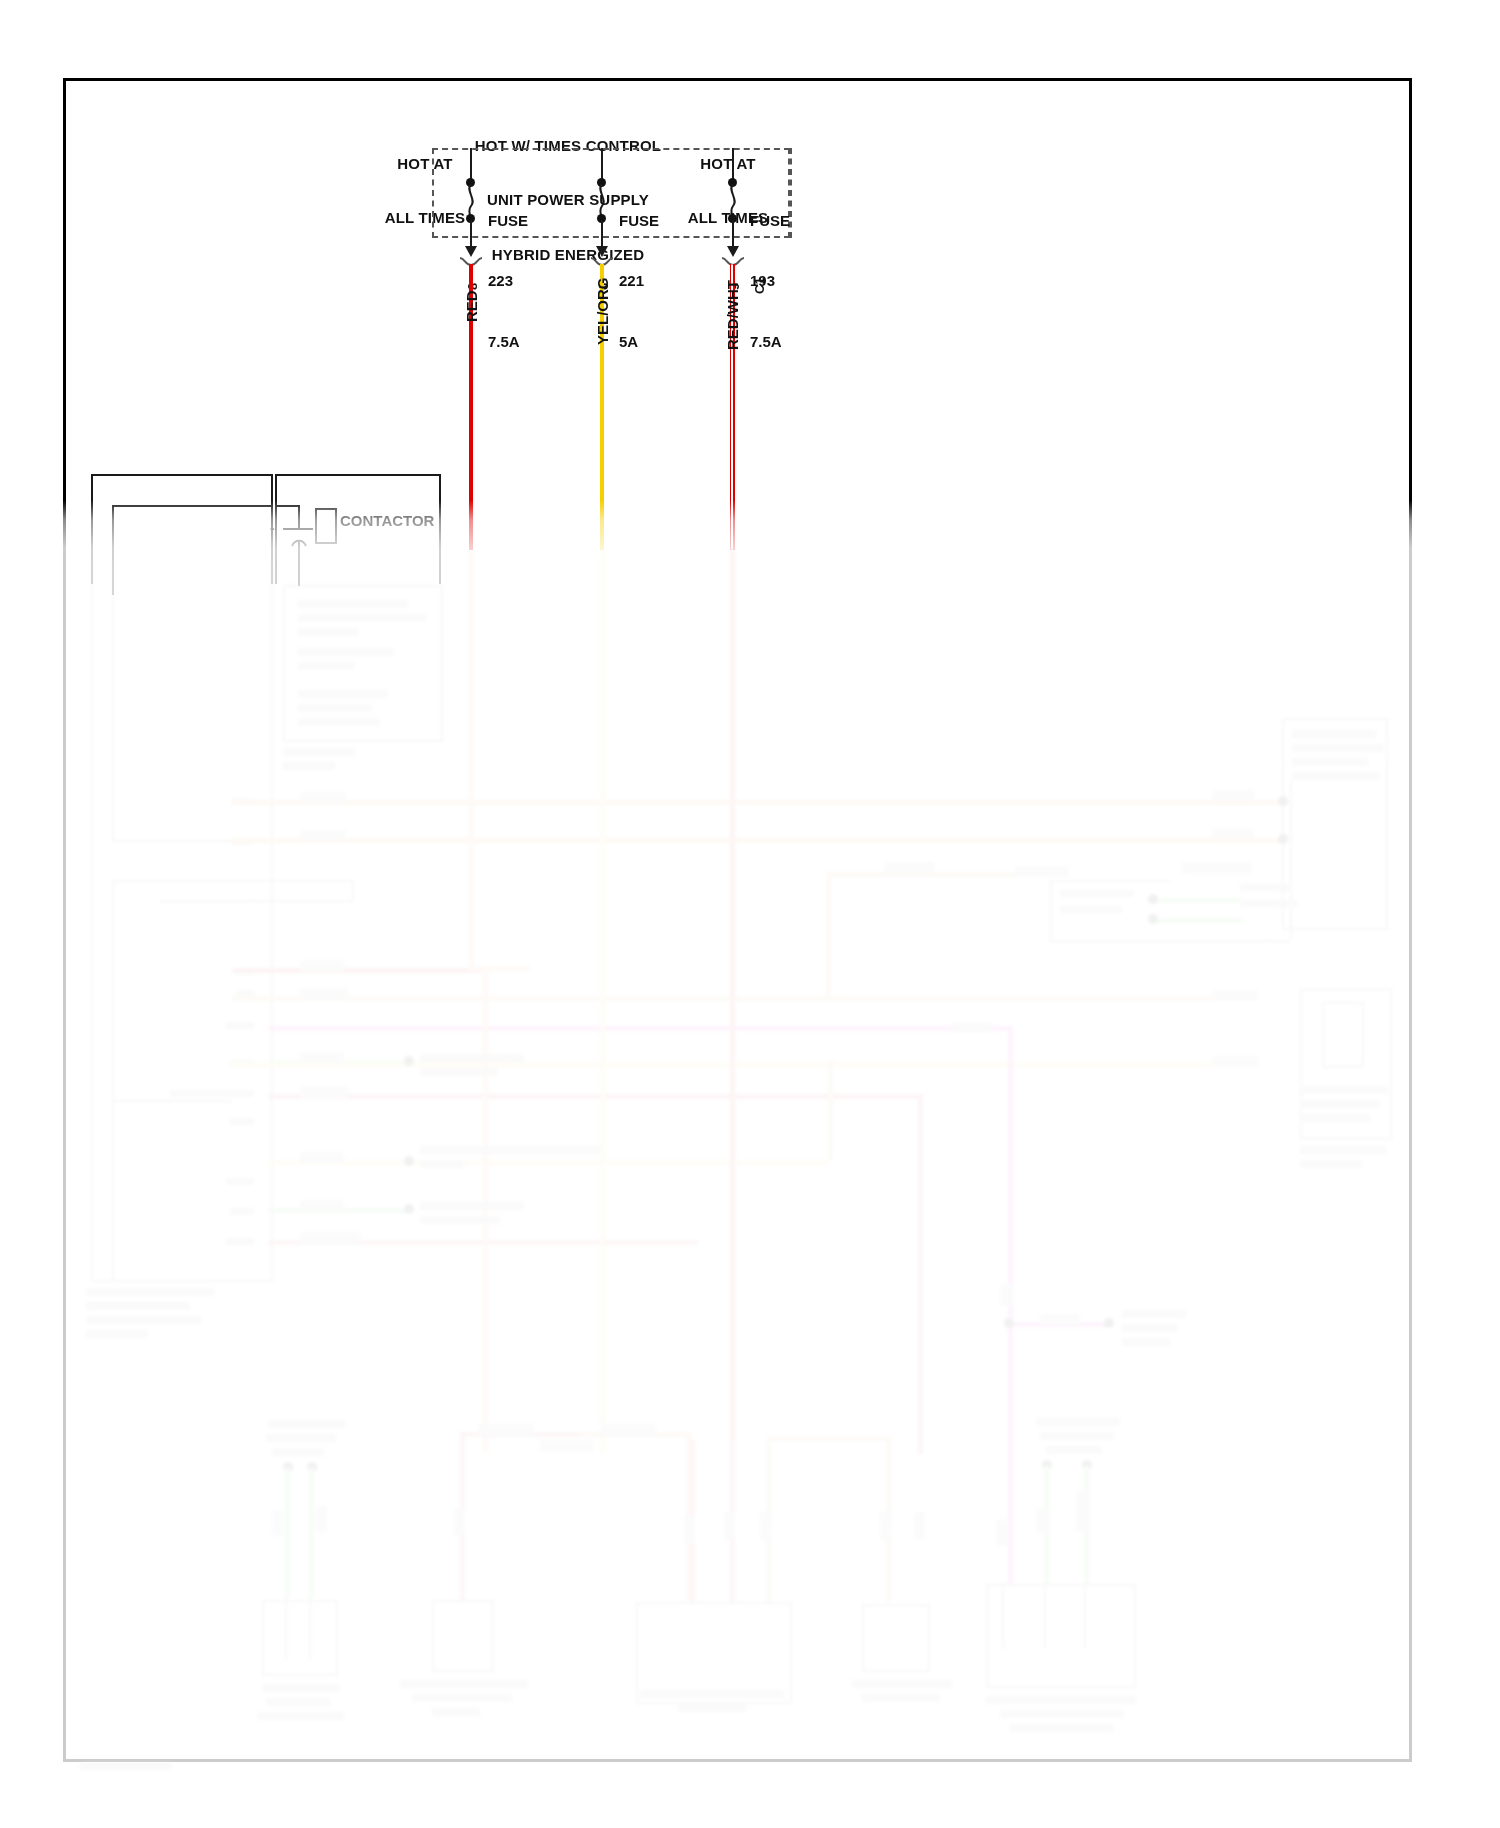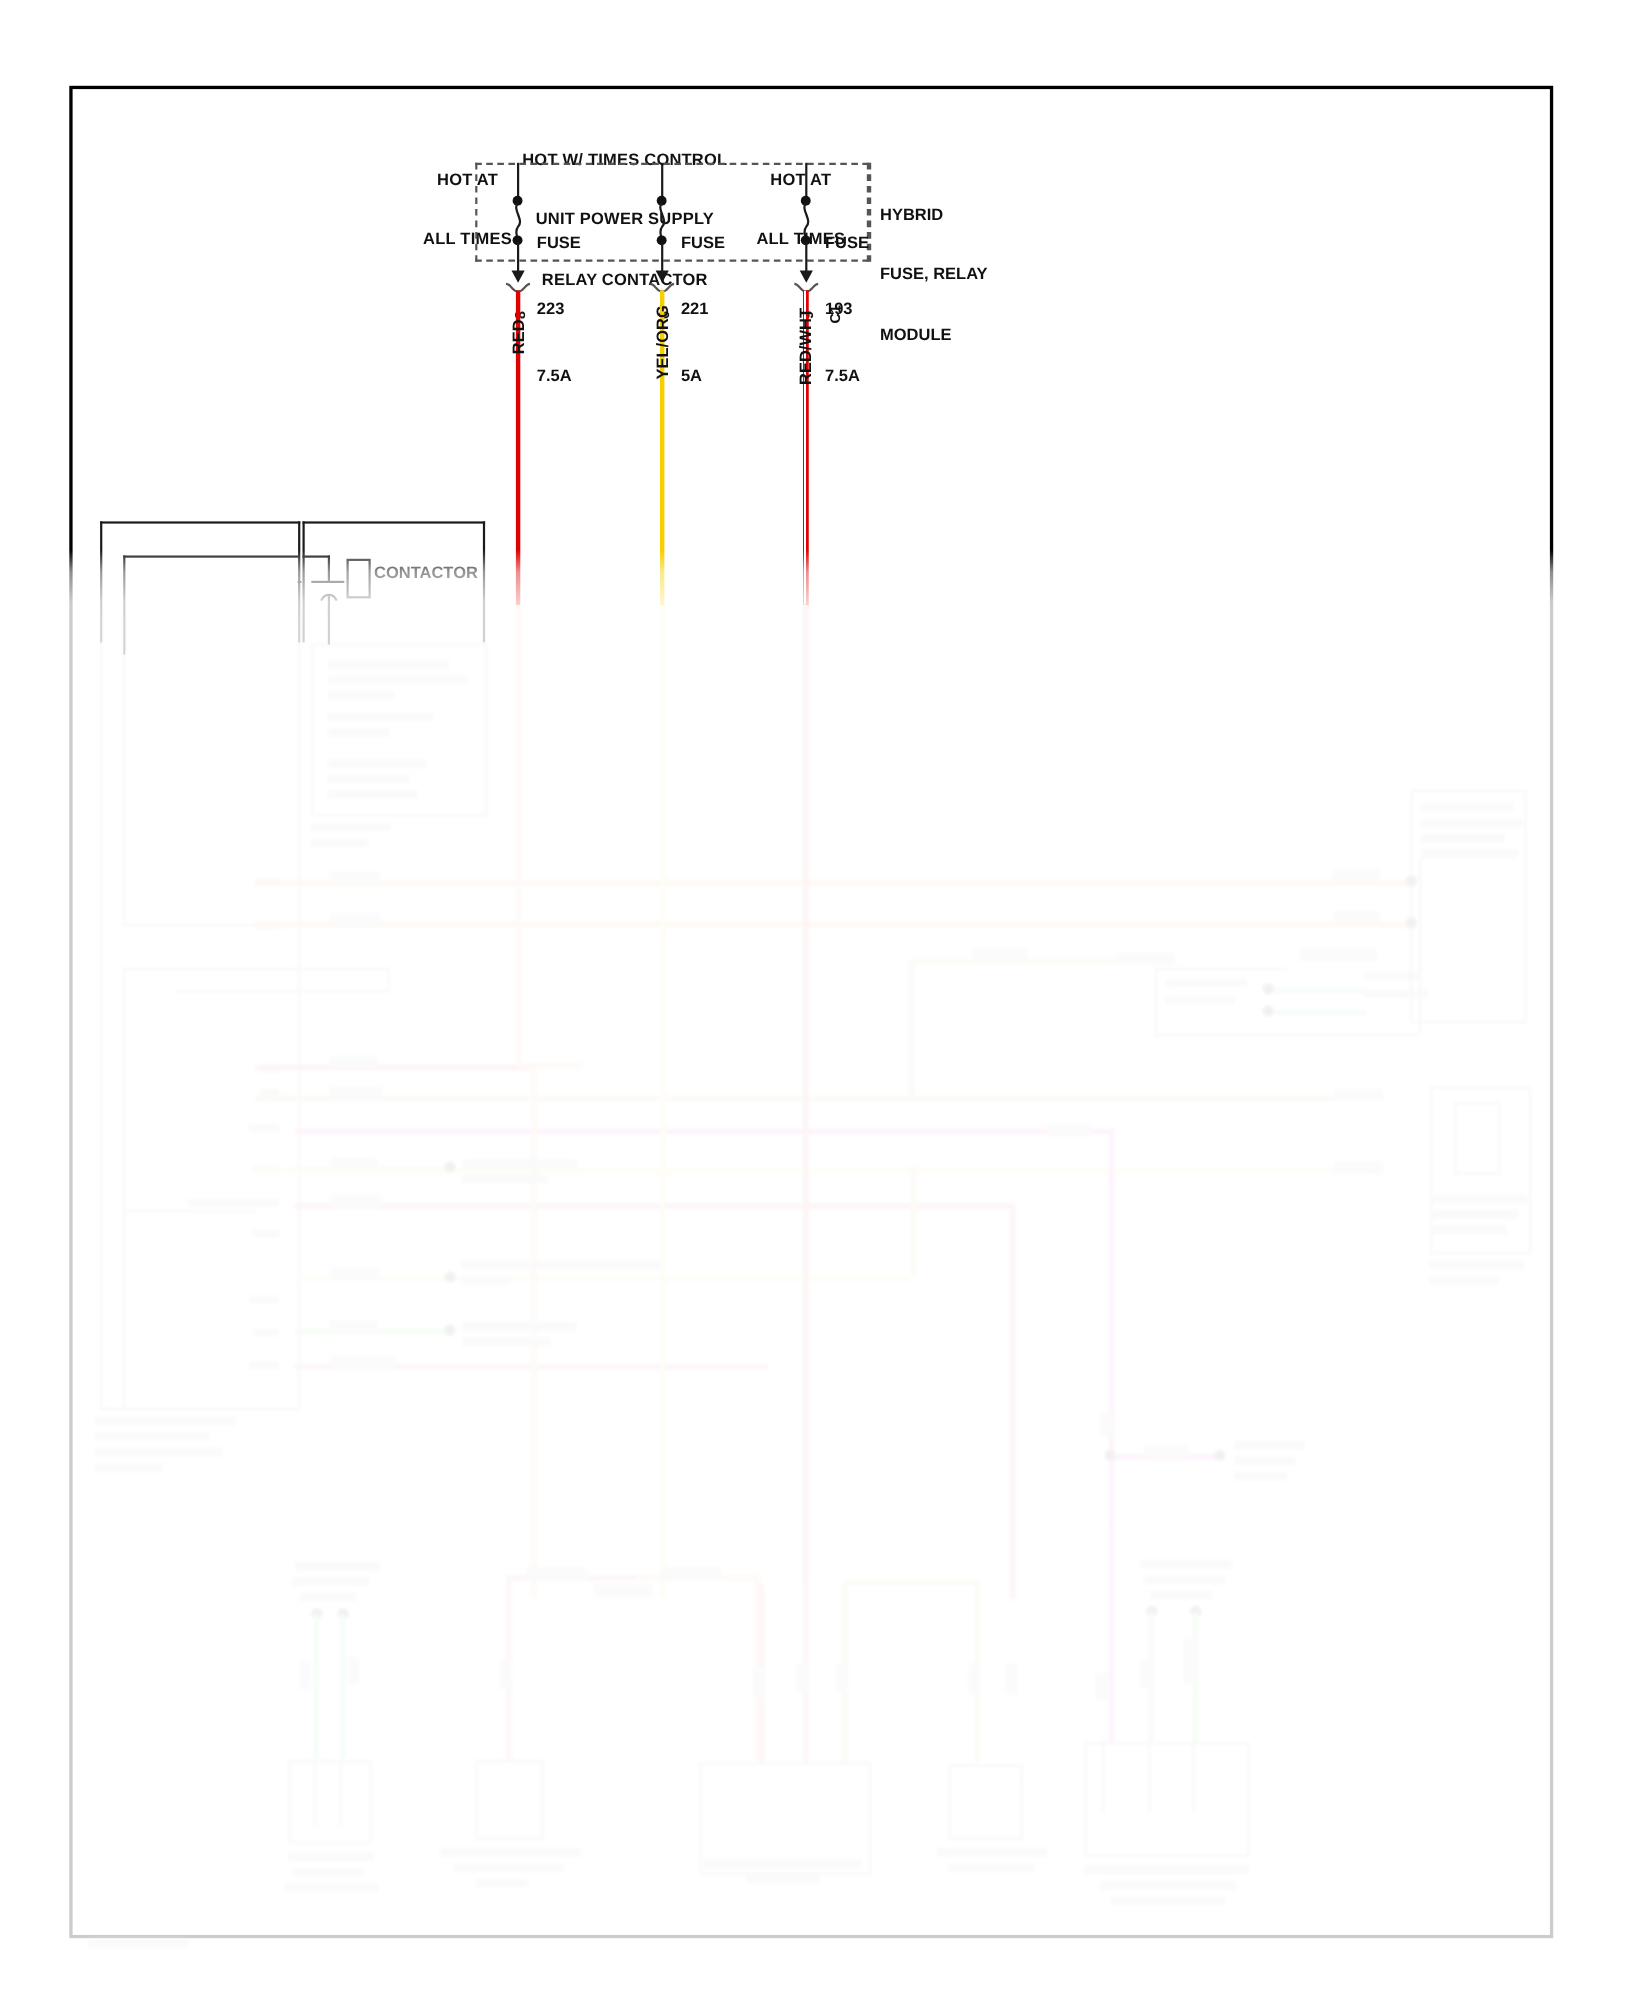--- a/index.html
+++ b/index.html
@@ -86,36 +86,31 @@
   <div class="page-border"></div>
 
   <div class="lbl ctr" style="left:355px;top:118px;width:140px;font-size:15px;font-weight:600;letter-spacing:.2px;">
     <div>HOT AT</div>
     <div>ALL TIMES</div>
   </div>
 
   <div class="lbl ctr" style="left:428px;top:100px;width:280px;font-size:15px;font-weight:600;letter-spacing:.2px;">
     <div>HOT W/ TIMES CONTROL</div>
     <div>UNIT POWER SUPPLY</div>
-    <div>RELAY CONTACTOR</div>
+    <div>HYBRID ENERGIZED</div>
   </div>
 
   <div class="lbl ctr" style="left:658px;top:118px;width:140px;font-size:15px;font-weight:600;letter-spacing:.2px;">
     <div>HOT AT</div>
     <div>ALL TIMES</div>
   </div>
 
   <div class="dashbox" style="left:432px;top:148px;width:358px;height:90px;"></div>
 
   <div class="bracket" style="left:790px;top:148px;height:90px;"></div>
-  <div class="lbl" style="left:800px;top:150px;font-size:15px;font-weight:600;">
-    <div>HYBRID</div>
-    <div>FUSE, RELAY</div>
-    <div>MODULE</div>
-  </div>
 
   <div class="ln v" style="left:470px;top:148px;height:34px;"></div>
   <div class="dot" style="left:466px;top:178px;"></div>
   <svg class="fuse-sq" style="left:464px;top:184px;" viewBox="0 0 14 36">
     <path d="M7 0 C 1 6, 13 16, 7 22 C 3 27, 7 31, 7 36" stroke="#1a1a1a" stroke-width="2" fill="none"></path>
   </svg>
   <div class="dot" style="left:466px;top:214px;"></div>
   <div class="ln v" style="left:470px;top:220px;height:28px;"></div>
   <div class="arrow" style="left:465px;top:246px;"></div>
 

